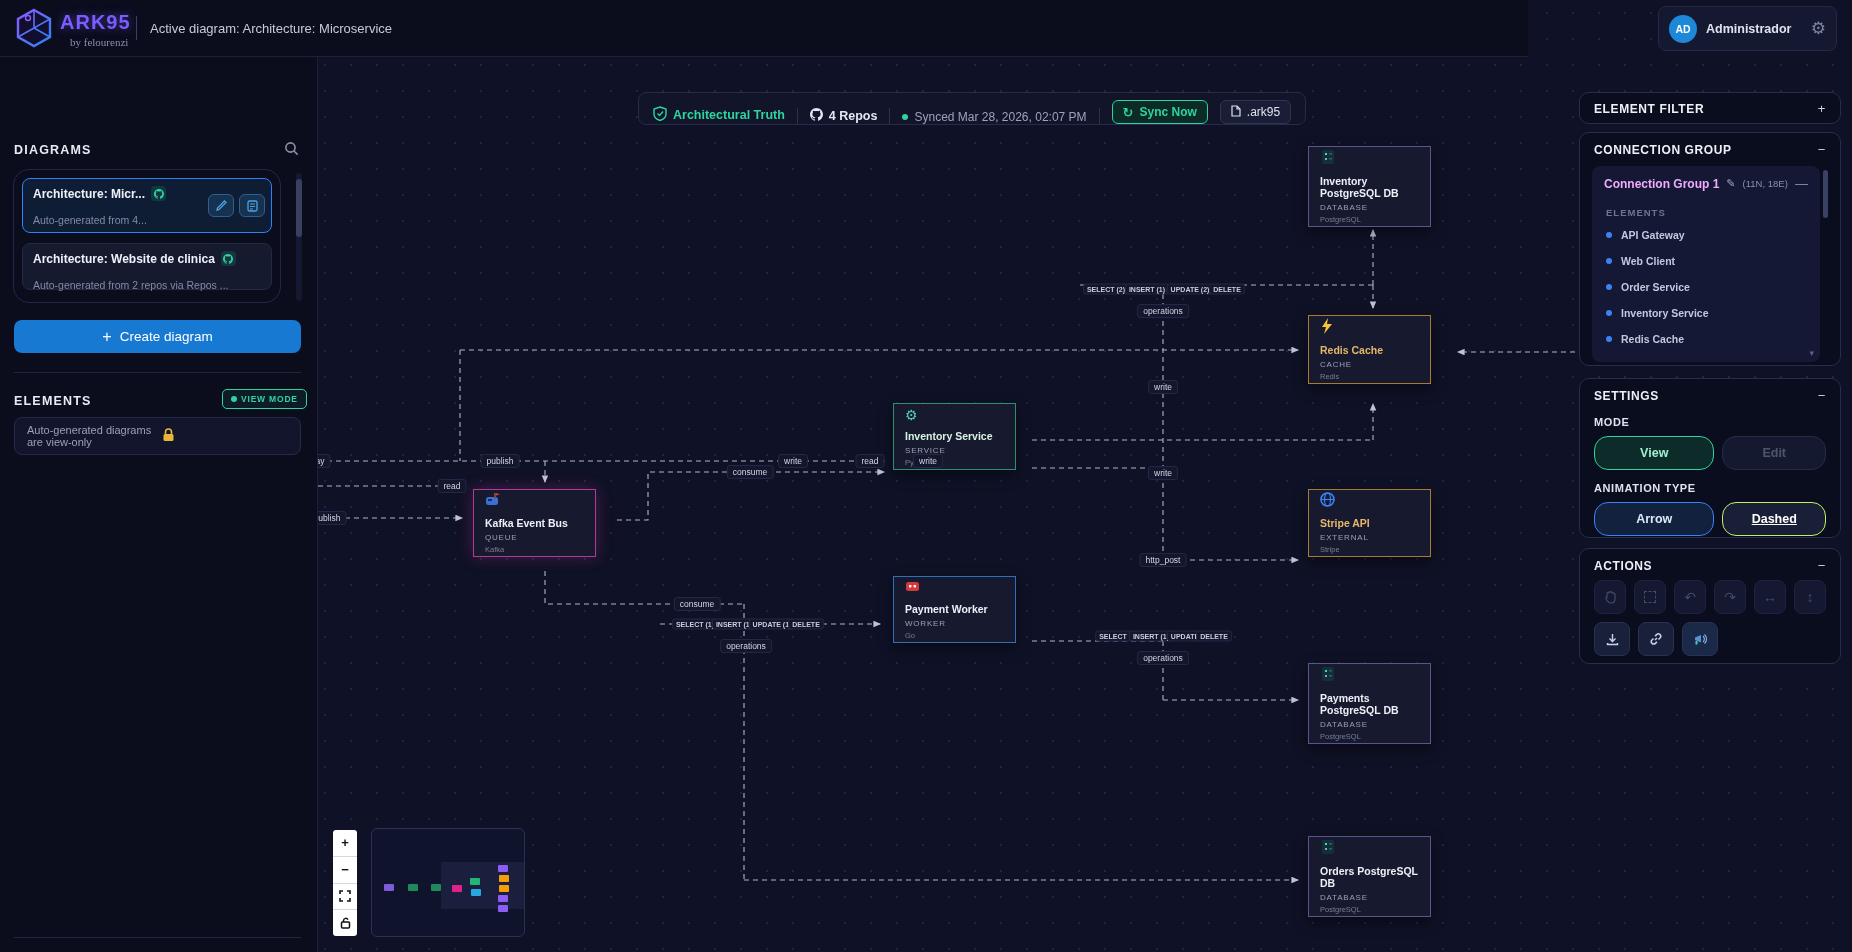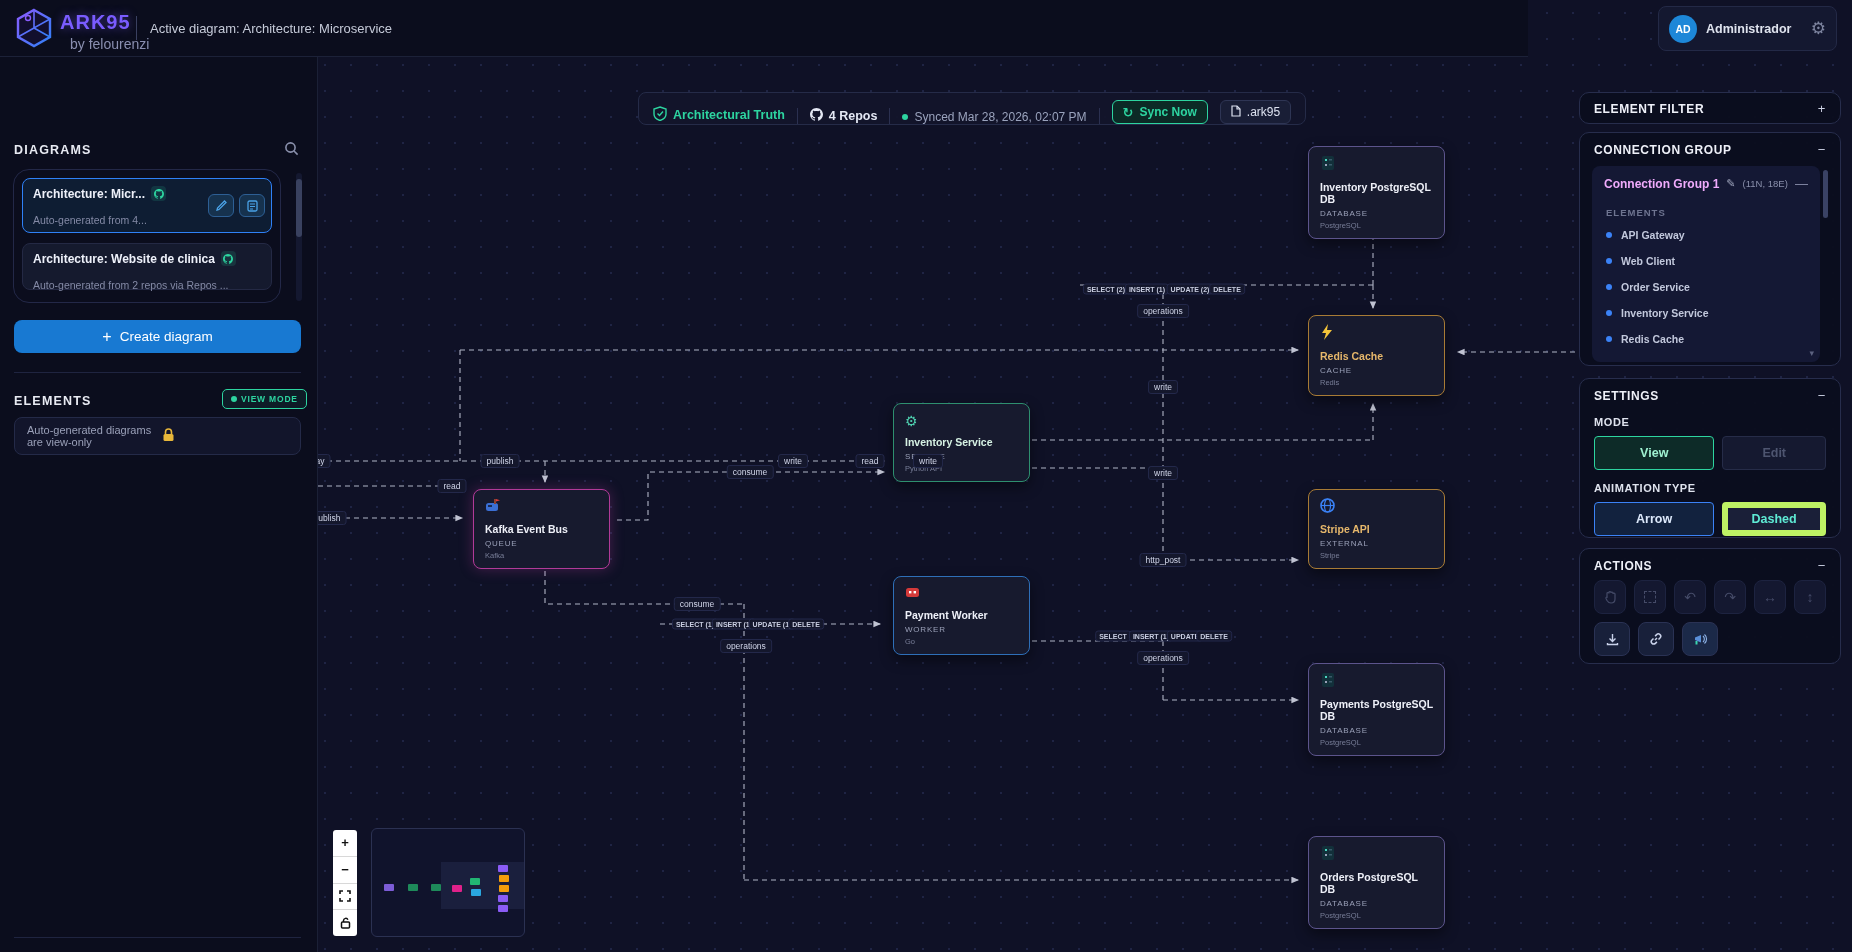--- a/index.html
+++ b/index.html
@@ -8,21 +8,21 @@
     font-family:"Liberation Sans","DejaVu Sans",sans-serif;
     background-color:#0f1126;
     background-image:radial-gradient(#1f2444 1.2px, transparent 1.3px);
     background-size:26px 26px;
     color:#e8eaf2;position:relative;
   }
   
   #header{position:absolute;left:0;top:0;width:1528px;height:57px;background:#0b0d1d;border-bottom:1px solid #1c2138;z-index:20;}
   #logo-box{position:absolute;left:14px;top:8px;width:40px;height:40px;}
   #app-name{position:absolute;left:60px;top:11px;font-size:20px;font-weight:bold;letter-spacing:1px;color:#7a5cff;text-shadow:0 0 10px rgba(122,92,255,.5);}
-  #app-tagline{position:absolute;left:70px;top:36px;font-size:14px;color:#8a8fb0;}
+  #app-tagline{position:absolute;left:70px;top:36px;font-size:11px;color:#8a8fb0;font-family:Liberation Serif, serif;}
   #header-sep{position:absolute;left:136px;top:16px;width:1px;height:24px;background:#3a4060;}
   #active-diagram{position:absolute;left:150px;top:21px;font-size:13px;color:#c5cad8;}
   #user-card{position:absolute;left:1658px;top:6px;width:179px;height:45px;background:#141830;border:1px solid #232946;border-radius:8px;display:flex;align-items:center;padding:0 10px;gap:9px;}
   #avatar{width:28px;height:28px;border-radius:50%;background:#1d87d8;color:#fff;font-size:10.5px;font-weight:bold;display:flex;align-items:center;justify-content:center;}
   #user-name{font-size:12.5px;font-weight:bold;color:#dfe3ee;flex:1;}
   .gear{font-size:17px;color:#7e85a0;line-height:1;}
   
   #sidebar{position:absolute;left:0;top:57px;width:318px;height:895px;background:#0b0d1d;border-right:1px solid #1b2036;z-index:15;}
   .section-h{font-size:12.5px;font-weight:bold;letter-spacing:1.2px;color:#e8eaf2;}
   #diagrams-h{position:absolute;left:14px;top:86px;}
@@ -48,46 +48,46 @@
   .tb-sep{width:1px;height:16px;background:#2b3050;}
   .tb-item{display:flex;align-items:center;gap:6px;font-size:12.5px;}
   #tb-truth{color:#2dd4a0;font-weight:bold;}
   #tb-repos{color:#e4e8f4;font-weight:bold;}
   #tb-sync-text{color:#9aa3bd;font-size:12px;}
   .gdot{width:6px;height:6px;border-radius:50%;background:#2dd4a0;display:inline-block;}
   #sync-btn{height:24px;padding:0 10px;border-radius:6px;border:1px solid #2dd4a0;background:#0c2a26;color:#2dd4a0;font-size:12px;font-weight:bold;font-family:inherit;display:flex;align-items:center;gap:6px;}
   #ark-btn{height:24px;padding:0 10px;border-radius:6px;border:1px solid #2e3554;background:#191e36;color:#dde2f0;font-size:12px;font-family:inherit;display:flex;align-items:center;gap:6px;}
   
   #edges{position:absolute;left:0;top:0;width:1852px;height:952px;z-index:1;}
-  .node{position:absolute;width:137px;background:#171a2e;border:1px solid;border-radius:8px;padding:8px 11px;z-index:3;box-shadow:0 5px 14px rgba(0,0,0,.45);}
+  .node{position:absolute;width:123px;background:#171a2e;border:1px solid;border-radius:0;padding:2px 11px;z-index:3;box-shadow:0 5px 14px rgba(0,0,0,.45);}
   .node-title{font-size:10.5px;font-weight:bold;color:#eef0f8;margin-top:6px;}
   .node-type{font-size:8px;letter-spacing:.8px;color:#9aa0b8;margin-top:4px;}
   .node-tech{font-size:7.5px;color:#787e98;margin-top:3px;}
   .chip{position:absolute;transform:translate(-50%,-50%);background:#14172c;border:1px solid #23284a;color:#d0d5e8;font-size:8.5px;padding:1px 5px;border-radius:3px;z-index:4;white-space:nowrap;}
   .chip.crud{font-size:7px;font-weight:bold;padding:1px 3px;color:#c8cde0;}
   
   .rcard{position:absolute;left:1579px;width:262px;background:rgba(11,14,30,.95);border:1px solid #272d4c;border-radius:10px;z-index:15;}
   .rcard-h{display:flex;justify-content:space-between;align-items:center;padding:9px 14px 7px 14px;font-size:12px;font-weight:bold;letter-spacing:.6px;color:#eef0f8;}
   .toggle{color:#cfd4e6;font-size:13px;font-weight:normal;}
   #cg-inner{margin:2px 12px 12px 12px;width:228px;background:#141834;border-radius:8px;padding:10px 12px;position:relative;}
   #cg-row{display:flex;align-items:center;gap:7px;}
   #cg-name{font-size:12px;font-weight:bold;color:#f0abfc;}
   #cg-meta{font-size:9.5px;color:#8a90ac;}
   #cg-elements-h{font-size:9.5px;font-weight:bold;letter-spacing:1px;color:#6e7490;margin:16px 0 4px 2px;}
   .el-item{display:flex;align-items:center;gap:9px;padding:7px 2px;font-size:10.5px;font-weight:bold;color:#c2c8dc;}
   .el-dot{width:6px;height:6px;border-radius:50%;background:#3b82f6;}
   #cg-scroll{position:absolute;right:-8px;top:4px;width:5px;height:48px;background:#3a4264;border-radius:3px;}
   #cg-chevron{position:absolute;right:6px;bottom:4px;color:#5c6280;font-size:9px;}
   .sub-label{font-size:11px;font-weight:bold;letter-spacing:.6px;color:#dfe3ee;margin:6px 14px 8px 14px;}
   .pill-row{display:flex;gap:8px;margin:0 14px;}
-  .pill{height:34px;border-radius:4px;font-size:12.5px;font-weight:bold;font-family:inherit;display:flex;align-items:center;justify-content:center;}
+  .pill{height:34px;border-radius:14px;font-size:12.5px;font-weight:bold;font-family:inherit;display:flex;align-items:center;justify-content:center;}
   .pill.view{width:128px;border:1px solid #2dd4a0;background:#0d2b28;color:#9ef0d0;}
   .pill.edit{width:110px;border:1px solid #262c48;background:#151930;color:#4e5570;}
   .pill.arrow{width:128px;border:1px solid #3b82f6;background:#12223e;color:#dce8fa;}
-  .pill.dashed{width:110px;border:6px solid #bef264;background:#1a1f38;color:#5eead4;}
+  .pill.dashed{width:110px;border:1px solid #bef264;background:#1a1f38;color:#ffffff;text-decoration:underline;}
   .act-row{display:flex;gap:8px;margin:0 14px 8px 14px;}
   .act{width:36px;height:34px;border-radius:8px;background:#141830;border:1px solid #1d2340;display:flex;align-items:center;justify-content:center;color:#454b68;font-size:14px;}
   .act.on{background:#18203a;border:1px solid #2a3254;color:#c9d2ea;}
   
   #mm-controls{position:absolute;left:333px;top:830px;width:24px;height:106px;background:#ffffff;border-radius:3px;z-index:8;display:flex;flex-direction:column;}
   .mm-btn{flex:1;display:flex;align-items:center;justify-content:center;color:#111;font-size:13px;font-weight:bold;border-bottom:1px solid #d8d8d8;}
   .mm-btn:last-child{border-bottom:none;}
   #minimap{position:absolute;left:371px;top:828px;width:154px;height:109px;background:#10132c;border:1px solid #2b3152;border-radius:6px;z-index:8;}
   #mm-view{position:absolute;left:69px;top:33px;width:83px;height:47px;background:rgba(120,140,220,.10);}
   .mm-node{position:absolute;width:10px;height:7px;border-radius:1px;}

